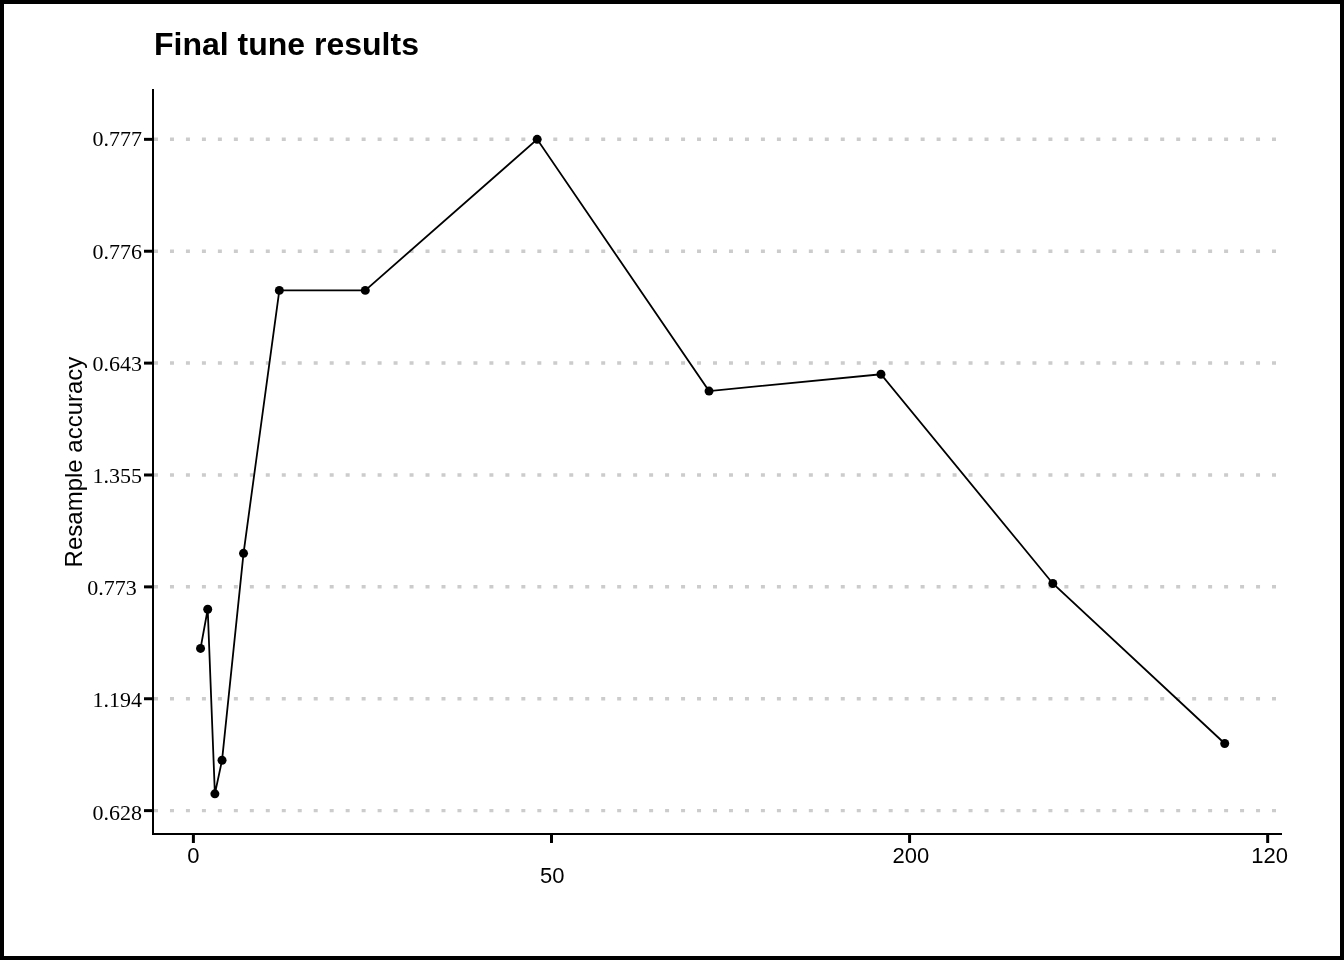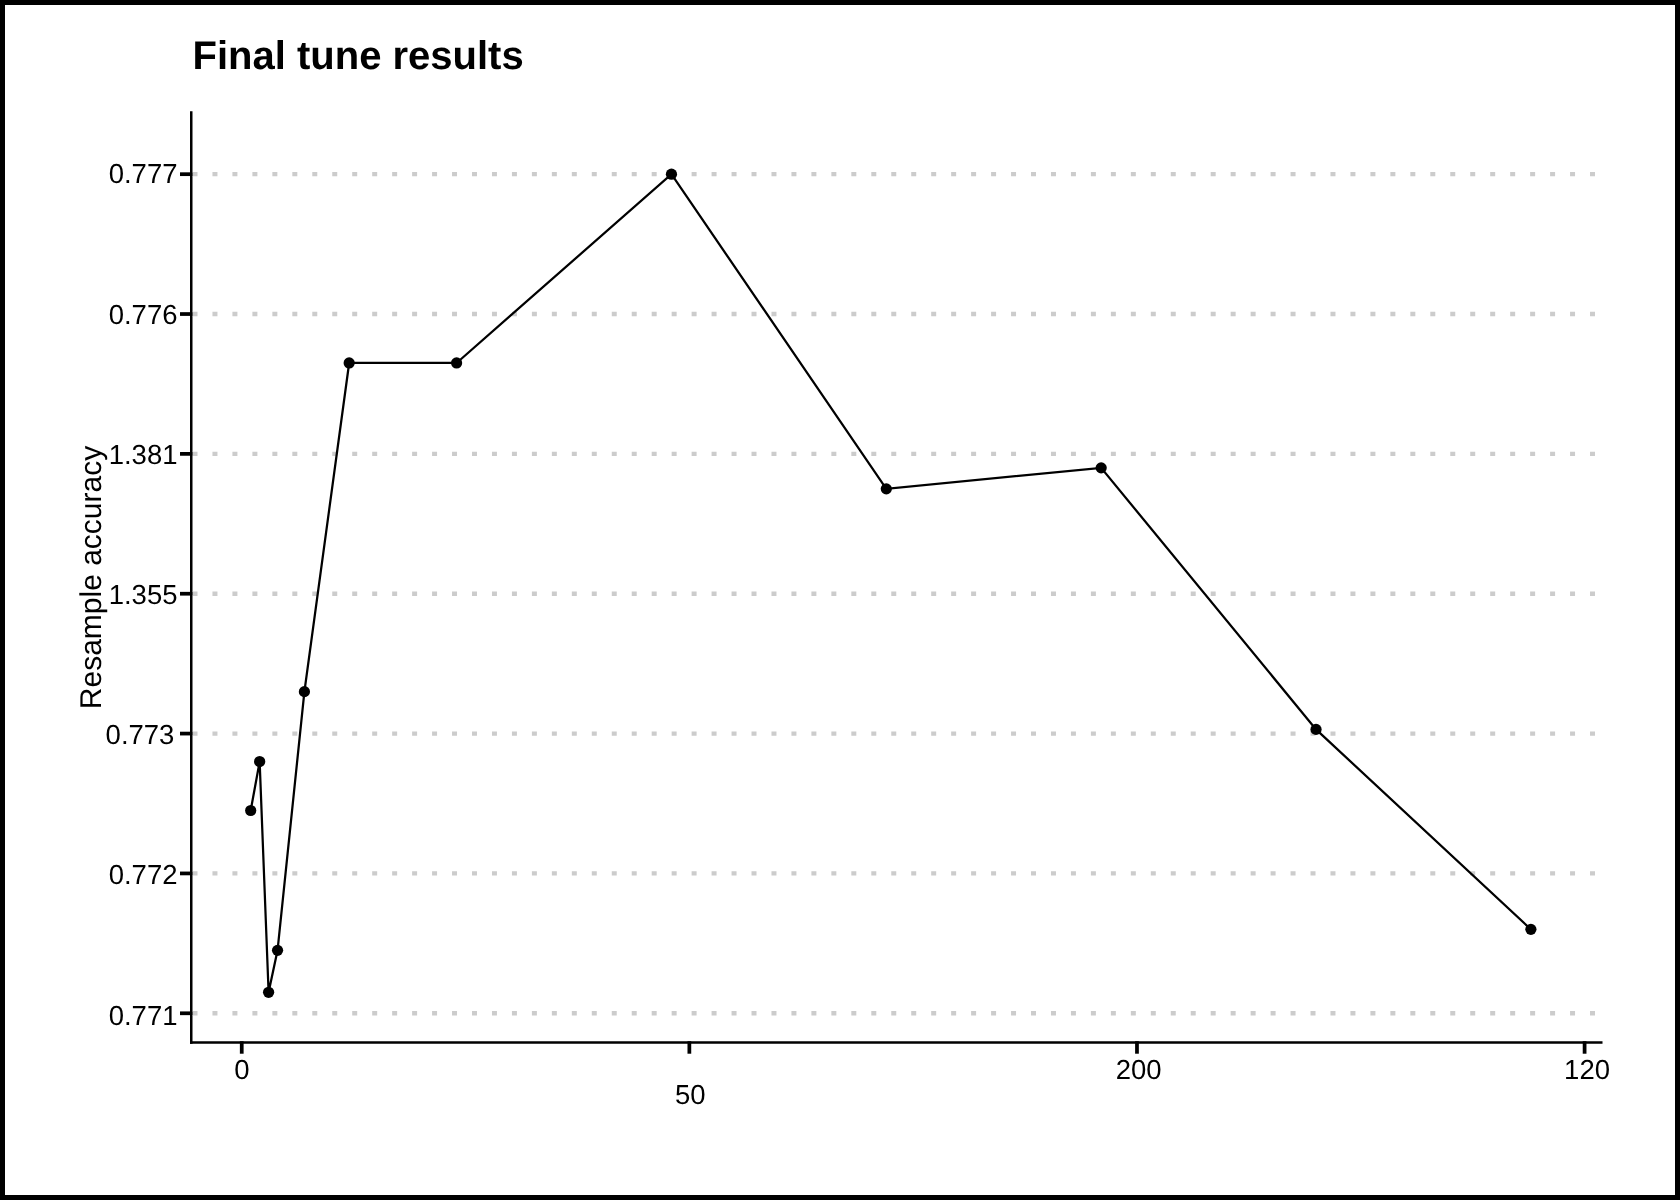--- a/index.html
+++ b/index.html
@@ -97,20 +97,21 @@
   }
   .tick-label-y {
     position: absolute;
     left: -72px;
     font-size: 22px;
     color: #000;
     transform: translateY(-50%);
     white-space: nowrap;
     text-align: right;
     width: 60px;
+    font-family: Liberation Serif, serif;
   }
 </style>
 </head>
 <body>
 
 <div class="chart-frame">
   <div class="chart-title">Final tune results</div>
 
   <div class="plot-area">
     <svg class="plot-svg" viewBox="0 0 1130 746" preserveAspectRatio="none">
@@ -149,25 +150,25 @@
           <circle class="pt" cx="556.031746031746" cy="302.8872180451074" r="4.5"></circle>
           <circle class="pt" cx="728.2222222222223" cy="286.0601503759361" r="4.5"></circle>
           <circle class="pt" cx="900.4126984126983" cy="495.83759398496505" r="4.5"></circle>
           <circle class="pt" cx="1072.6031746031745" cy="656.2556390977534" r="4.5"></circle>
         </g>
     </svg>
 
     <div class="ylabel">
       <div class="ylabel-inner">Resample accuracy</div>
     </div>
-  <div class="tick-label-y" style="top: 723.564px;">0.771</div>
-      <div class="tick-label-y" style="top: 611.383px;">0.772</div>
+  <div class="tick-label-y" style="top: 723.564px;">0.628</div>
+      <div class="tick-label-y" style="top: 611.383px;">1.194</div>
       <div class="tick-label-y" style="top: 499.203px; text-align: center;">0.773</div>
       <div class="tick-label-y" style="top: 387.023px;">1.355</div>
-      <div class="tick-label-y" style="top: 274.842px;">1.381</div>
+      <div class="tick-label-y" style="top: 274.842px;">0.643</div>
       <div class="tick-label-y" style="top: 162.662px; text-align: right;">0.776</div>
       <div class="tick-label-y" style="top: 50.4812px;">0.777</div>
       <div class="tick-label-x" style="left: 39.4603px;">0</div>
       <div class="tick-label-x" style="left: 398.19px; margin-top: 20px;">50</div>
       <div class="tick-label-x" style="left: 756.921px;">200</div>
       <div class="tick-label-x" style="left: 1115.65px;">120</div>
     </div>
 </div>
 
 </body></html>

